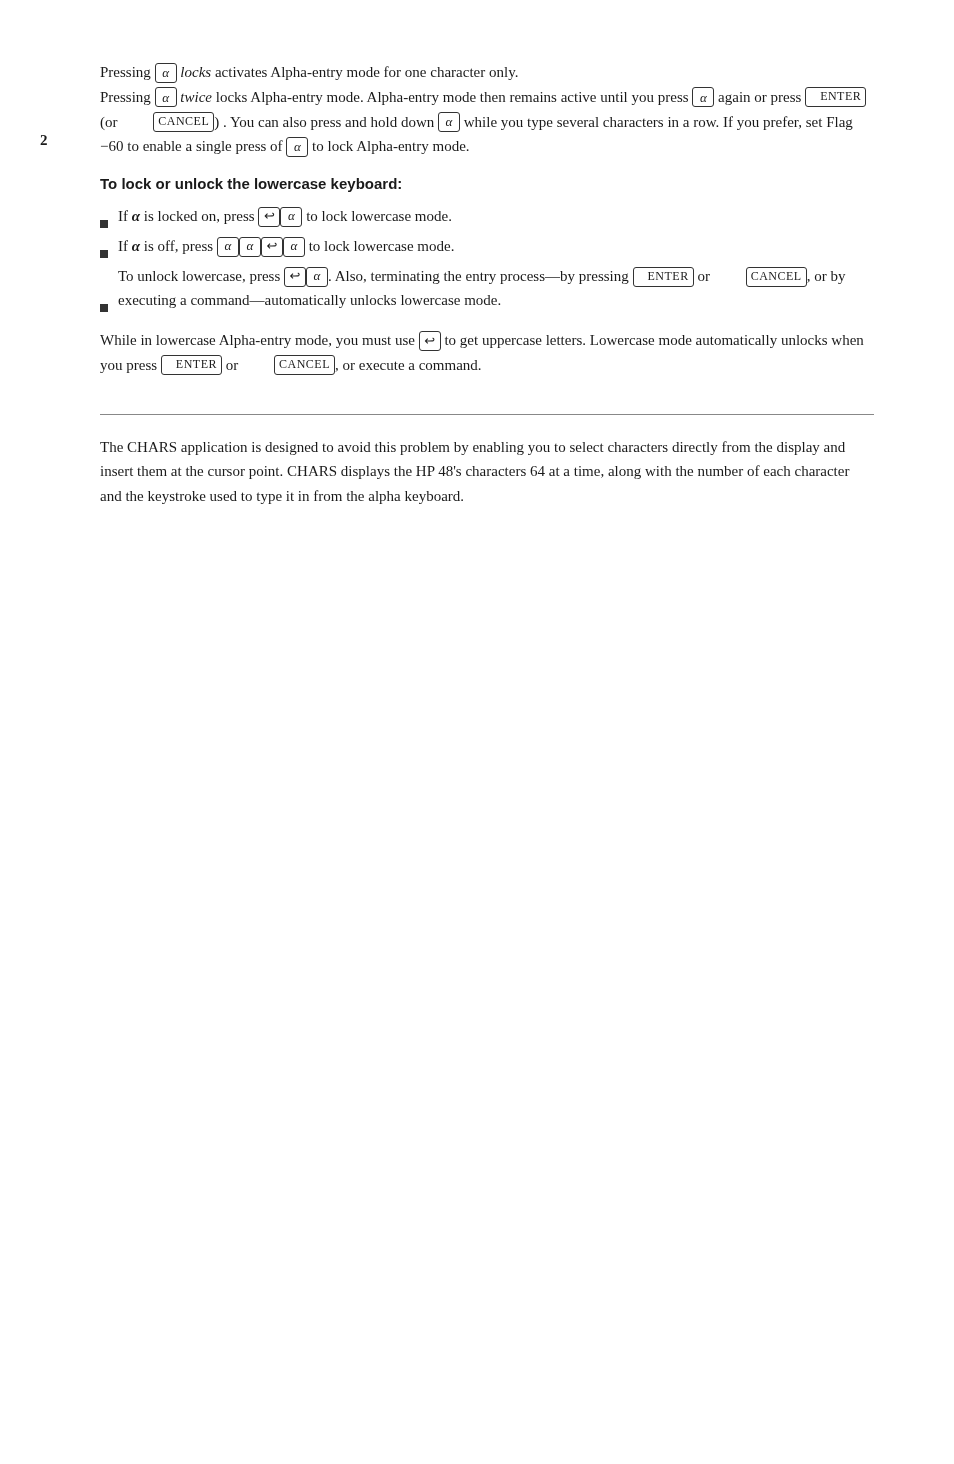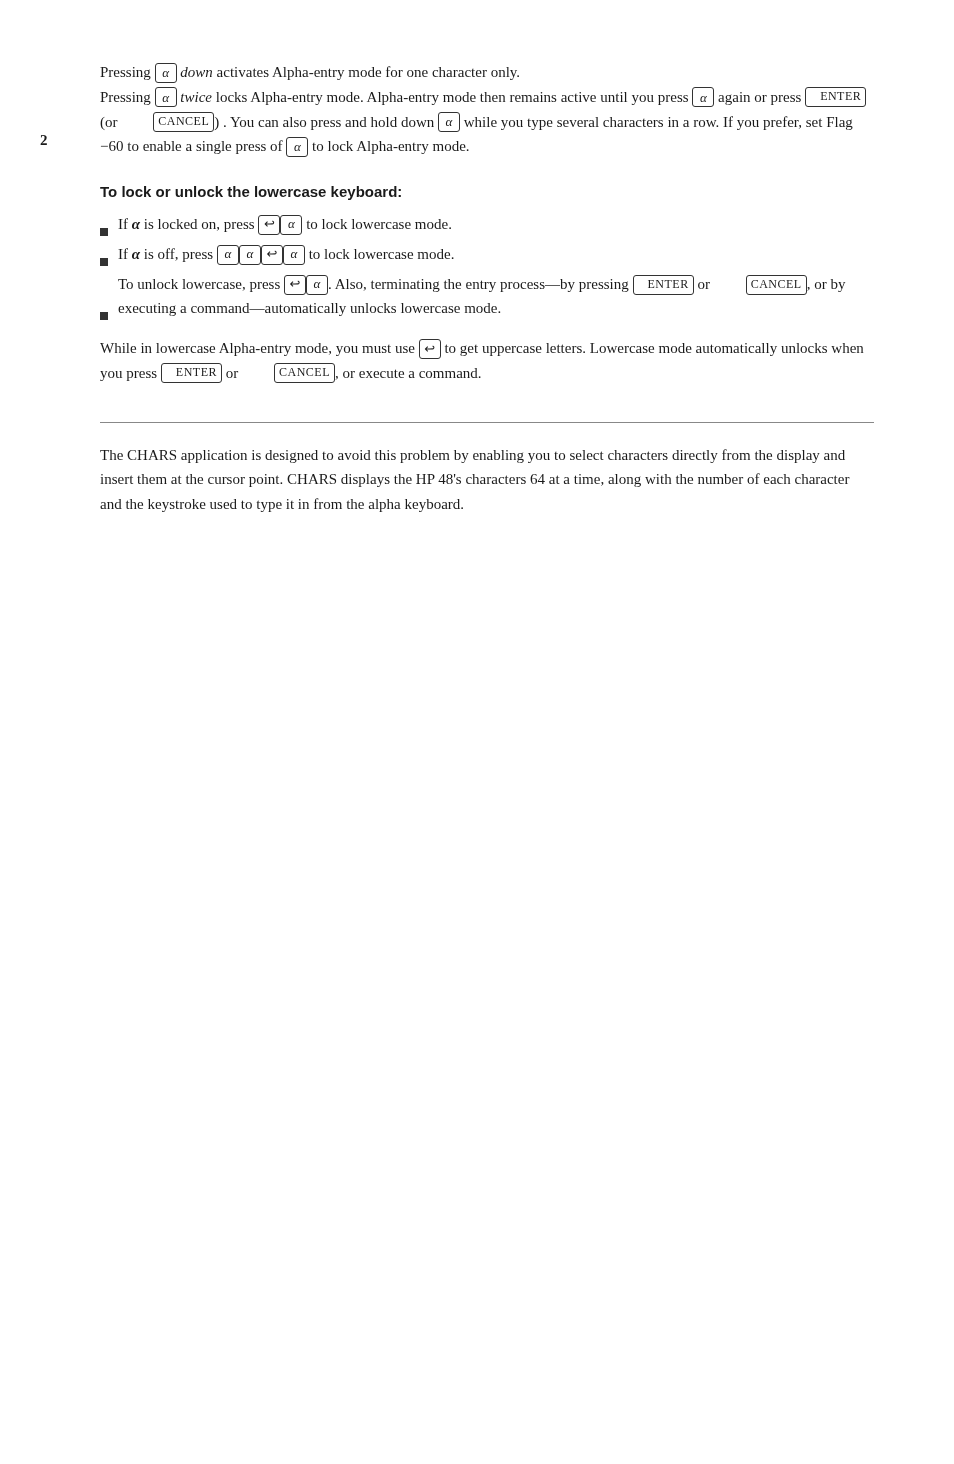--- a/index.html
+++ b/index.html
@@ -75,21 +75,21 @@
       margin-left: 32px;
     }
 
     .kbd-backspace {
       font-size: 13px;
     }
 
     .subheading {
       font-size: 15px;
       font-weight: bold;
-      margin-top: 24px;
+      margin-top: 16px;
       margin-bottom: 12px;
       font-family: Arial, Helvetica, sans-serif;
     }
 
     .bullet-list {
       list-style: none;
       margin: 0 0 16px 0;
       padding: 0;
     }
 
@@ -160,21 +160,21 @@
 
 <div class="page">
 
   <span class="page-number">2</span>
 
   <div class="section-top">
 
     <p class="para">
       <span>Pressing</span>
       <span class="kbd kbd-alpha">α</span>
-      <em>down</em>
+      <em>locks</em>
       <span>activates Alpha-entry mode for one character only.</span>
       <br>
       <span>Pressing</span>
       <span class="kbd kbd-alpha">α</span>
       <em>twice</em>
       <span> locks Alpha-entry mode. Alpha-entry mode then
       remains active until you press </span><span class="kbd kbd-alpha">α</span>
       <span> again or press </span><span class="kbd kbd-enter">ENTER</span>
       <span> (or </span><span class="kbd kbd-cancel">CANCEL</span><span>)
       . You can also press and hold down </span><span class="kbd kbd-alpha">α</span>

